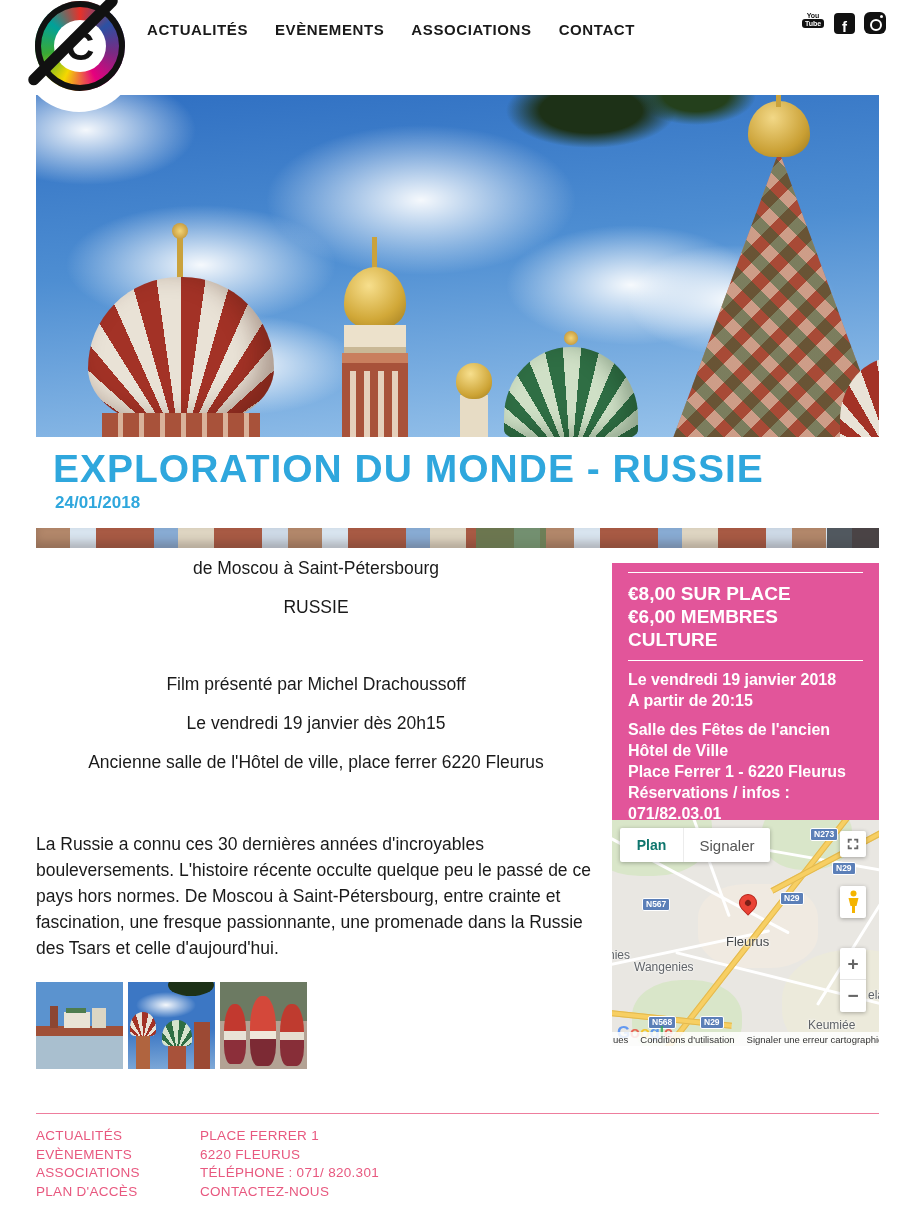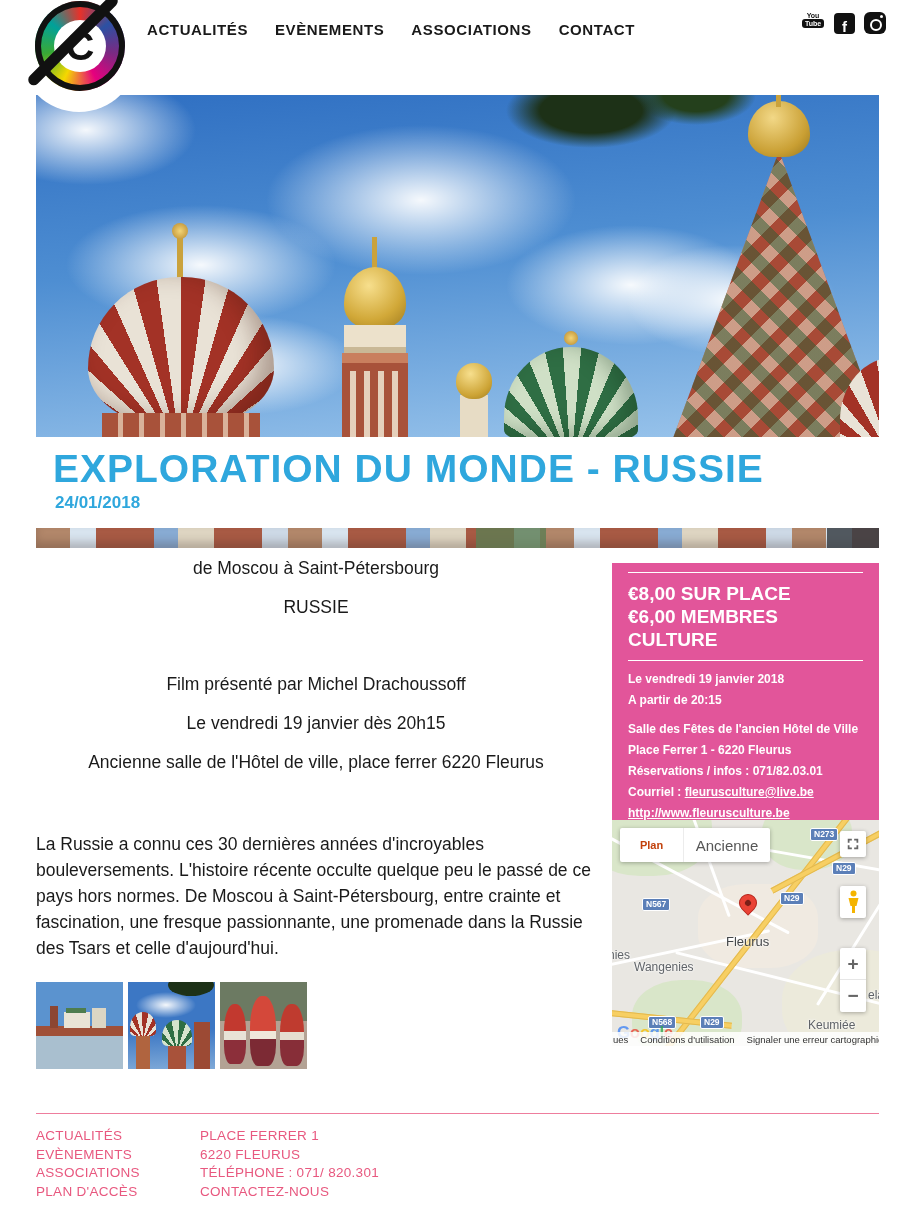--- a/index.html
+++ b/index.html
@@ -120,21 +120,21 @@
   .t3 .f { position:absolute; border-radius:45% 45% 30% 30%; }
   .t3 .f1 { left:4px; top:22px; width:22px; height:60px; background:linear-gradient(180deg,#c2392f 0 45%, #e8e2d6 45% 60%, #8c2f3a 60%); }
   .t3 .f2 { left:30px; top:14px; width:26px; height:70px; background:linear-gradient(180deg,#d4483a 0 50%, #efe8da 50% 62%, #7c2a34 62%); }
   .t3 .f3 { left:60px; top:22px; width:24px; height:62px; background:linear-gradient(180deg,#bf3b2f 0 45%, #e5ddcf 45% 58%, #872e38 58%); }
 
   
   .info-box { position:absolute; left:612px; top:563px; width:267px; height:257px; background:#e2559a; color:#fff; padding:9px 16px; }
   .info-hr { border:none; border-top:1px solid #fff; margin:0 0 9px 0; }
   .price { font-size:19px; font-weight:bold; line-height:23px; }
   .info-hr2 { border:none; border-top:1px solid #fff; margin:9px 0 8px 0; }
-  .info-text { font-size:12px; font-weight:bold; line-height:21px; }
+  .info-text { font-size:16px; font-weight:bold; line-height:21px; }
   .info-block { margin-top:8px; }
   .info-link { color:#fff; text-decoration:underline; cursor:pointer; }
   .fb-row { display:flex; gap:9px; margin-top:10px; }
   .fb-btn { display:flex; align-items:center; gap:5px; background:#2374e1; color:#fff; border:none; border-radius:3px;
             height:21px; padding:0 9px; font-size:11.5px; font-weight:bold; font-family:"Liberation Sans",sans-serif; cursor:pointer; }
   .fb-circle { width:12px; height:12px; border-radius:50%; background:#fff; color:#2374e1; font-size:9px; font-weight:bold;
             display:flex; align-items:flex-end; justify-content:center; line-height:10px; }
 
   
   .map { position:absolute; left:612px; top:820px; width:267px; height:226px; background:#e9e7e2; overflow:hidden; }
@@ -157,21 +157,21 @@
   .y3 { left:-10px; top:196px; width:130px; height:6px; transform:rotate(6deg); }
   .badge { position:absolute; background:#5b7fb8; color:#fff; font-size:8.5px; font-weight:bold; line-height:11px;
            padding:0 3px; border-radius:2px; border:1px solid #fff; }
   .place { position:absolute; color:#5f6368; font-size:12px; text-shadow:0 0 3px #fff, 0 0 3px #fff; }
   .place-big { font-size:13px; color:#44474a; }
   .pin { position:absolute; left:127px; top:74px; width:18px; height:18px; background:#ea4335; border:1px solid #b3241a;
          border-radius:50% 50% 50% 0; transform:rotate(-45deg); z-index:4; }
   .pin::after { content:""; position:absolute; left:5px; top:5px; width:6px; height:6px; border-radius:50%; background:#7c1f17; }
   .map-tabs { position:absolute; left:8px; top:8px; height:34px; background:#fff; display:flex; align-items:stretch;
          box-shadow:0 1px 4px rgba(0,0,0,.3); border-radius:2px; z-index:5; }
-  .tab-plan { width:63px; display:flex; align-items:center; justify-content:center; font-size:11px; font-weight:bold; color:#c2410c; cursor:pointer; }
+  .tab-plan { width:63px; display:flex; align-items:center; justify-content:center; font-size:14px; font-weight:bold; color:#0f766e; cursor:pointer; }
   .tab-sat { width:87px; display:flex; align-items:center; justify-content:center; font-size:15px; color:#565656; cursor:pointer; border-left:1px solid #ececec; }
   .map-btn { position:absolute; background:#fff; box-shadow:0 1px 4px rgba(0,0,0,.3); border-radius:2px; z-index:5;
          display:flex; align-items:center; justify-content:center; cursor:pointer; }
   .fullscreen { left:228px; top:11px; width:26px; height:26px; }
   .pegman { left:228px; top:66px; width:26px; height:32px; }
   .zoomctl { left:228px; top:128px; width:26px; height:64px; flex-direction:column; }
   .zbtn { width:26px; height:32px; display:flex; align-items:center; justify-content:center; font-size:19px; font-weight:bold; color:#666; cursor:pointer; }
   .zbtn:first-child { border-bottom:1px solid #e6e6e6; }
   .attribution { position:absolute; left:0; bottom:0; width:267px; height:14px; background:rgba(255,255,255,.85);
          display:flex; align-items:center; gap:12px; font-size:9.5px; color:#333; padding-left:1px; z-index:6; white-space:nowrap; }
@@ -338,21 +338,21 @@
     <div class="place" style="left:-4px;top:128px;">nies</div>
     <div class="place" style="left:22px;top:140px;">Wangenies</div>
     <div class="place place-big" style="left:114px;top:114px;">Fleurus</div>
     <div class="place" style="left:196px;top:198px;">Keumiée</div>
     <div class="place" style="left:256px;top:168px;">ela</div>
 
     <div class="pin"></div>
 
     <div class="map-tabs">
       <div class="tab-plan">Plan</div>
-      <div class="tab-sat">Ancienne</div>
+      <div class="tab-sat">Signaler</div>
     </div>
     <div class="map-btn fullscreen">
       <svg width="14" height="14" viewBox="0 0 24 24">
           <path d="M3 3h7v3H6v4H3zM14 3h7v7h-3V6h-4zM3 14h3v4h4v3H3zM18 14h3v7h-7v-3h4z" fill="#666"></path>
         </svg>
     </div>
     <div class="map-btn pegman">
       <svg width="13" height="24" viewBox="0 0 13 24">
         <circle cx="6.5" cy="3.5" r="3" fill="#f4b400"></circle>
         <path d="M1.5 8 h10 l-2 8 h-1.5 v7 h-3 v-7 H3.5z" fill="#f4b400"></path>

